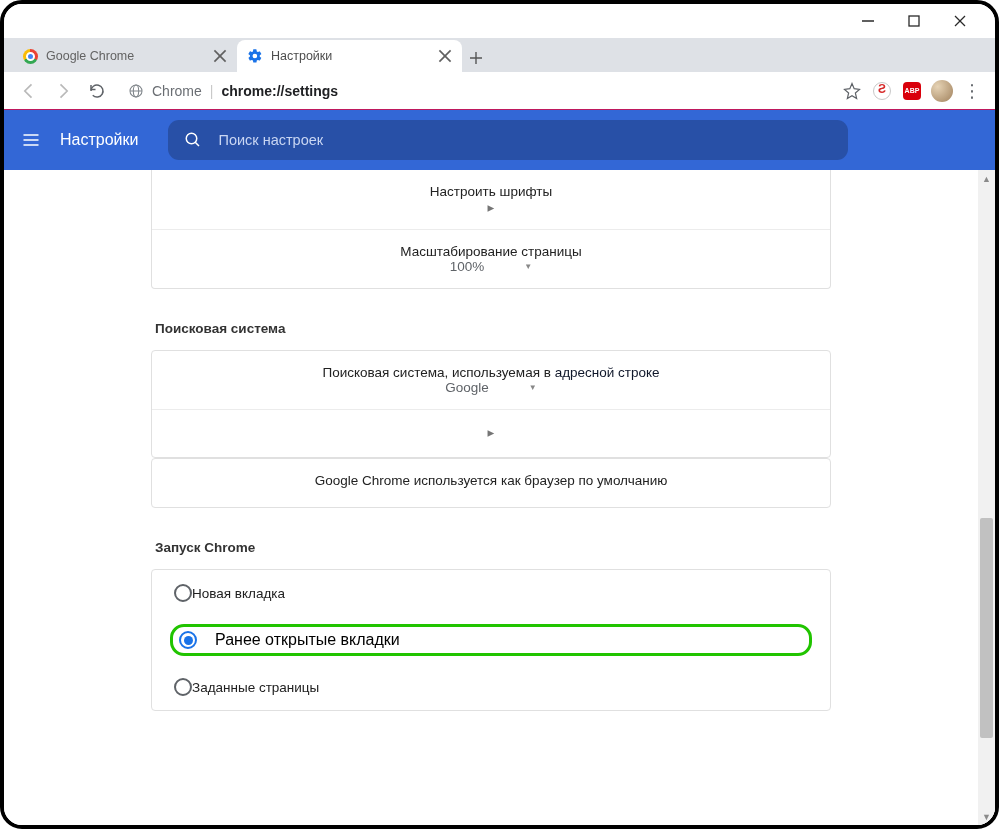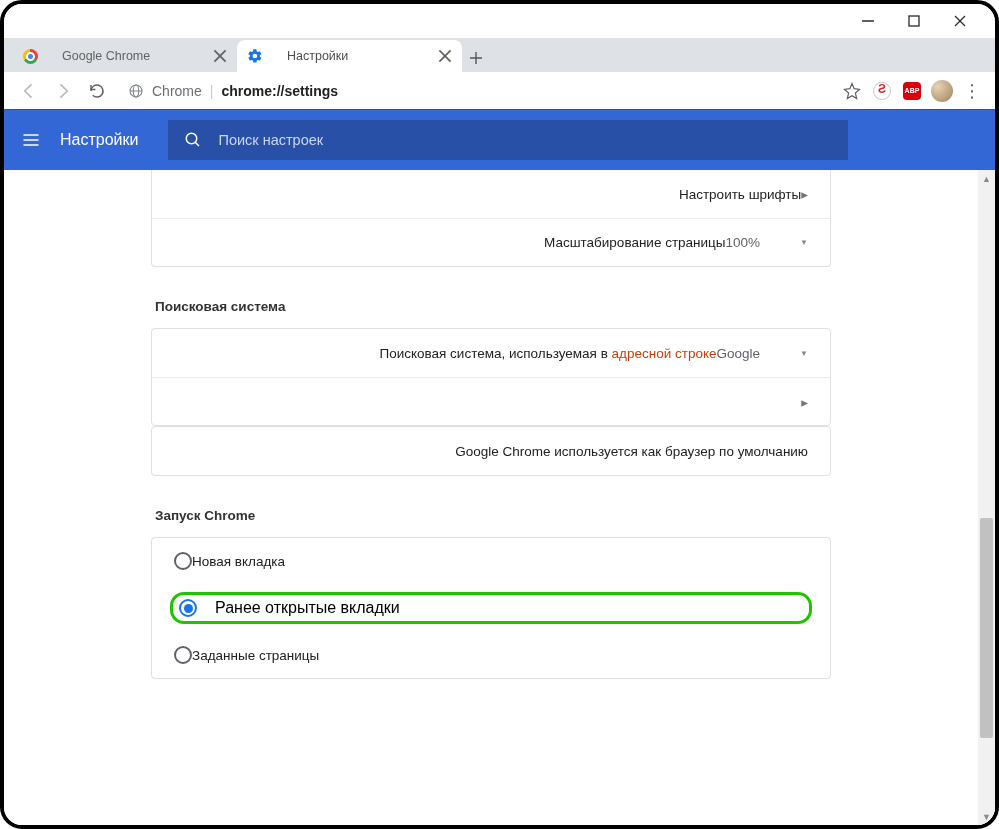--- a/index.html
+++ b/index.html
@@ -6,21 +6,21 @@
 html, body { width: 999px; height: 829px; font-family: "Segoe UI", Arial, sans-serif; background: #fff; }
 body { display: flex; flex-direction: column; border: 4px solid #000; border-radius: 22px; overflow: hidden; }
 
 
 .window-top { height: 34px; display: flex; justify-content: flex-end; align-items: center; gap: 28px; padding-right: 26px; background: #fff; }
 .win-btn { width: 18px; height: 18px; display: flex; align-items: center; justify-content: center; color: #2a2a2a; }
 .win-btn svg { width: 14px; height: 14px; }
 
 
 .tab-strip { height: 34px; display: flex; align-items: flex-end; background: #dee1e6; padding-left: 8px; position: relative; }
-.tab { height: 32px; display: flex; align-items: center; gap: 24px; padding: 0 10px; font-size: 12.5px; color: #636363; border-top-left-radius: 8px; border-top-right-radius: 8px; min-width: 225px; position: relative; }
+.tab { height: 32px; display: flex; align-items: center; gap: 8px; padding: 0 10px; font-size: 12.5px; color: #636363; border-top-left-radius: 8px; border-top-right-radius: 8px; min-width: 225px; position: relative; }
 .tab.active { background: #fff; color: #4d4d4d; }
 .tab .favicon { width: 16px; height: 16px; display: inline-flex; align-items: center; justify-content: center; }
 .tab .tab-title { flex: 1; white-space: nowrap; overflow: hidden; text-overflow: ellipsis; }
 .tab .tab-close { width: 14px; height: 14px; display: flex; align-items: center; justify-content: center; color: #606060; }
 .new-tab { width: 28px; height: 28px; display: flex; align-items: center; justify-content: center; color: #555; }
 
 
 .favicon-chrome { width: 15px; height: 15px; border-radius: 50%; background:
   conic-gradient(#ea4335 0 120deg, #34a853 120deg 240deg, #fbbc05 240deg 360deg);
   position: relative; }
@@ -42,41 +42,41 @@
 .yandex { width: 18px; height: 18px; border-radius: 50%; border: 1.5px solid #c8c8c8; position: relative; }
 .yandex::after { content: "\01A7"; position: absolute; left: 4px; top: -1px; font-size: 12px; color: #d62828; font-weight: bold; }
 .abp { width: 18px; height: 18px; background: #d9000b; border-radius: 4px; display: flex; align-items: center; justify-content: center; color: #fff; font-size: 7px; font-weight: bold; }
 .avatar { width: 22px; height: 22px; border-radius: 50%; background: radial-gradient(circle at 30% 30%, #e6d3b5, #a0815c); }
 .menu-dots { color: #5f6368; font-size: 18px; }
 
 
 .settings-header { height: 60px; background: #3367d6; display: flex; align-items: center; padding: 0 16px; gap: 18px; }
 .hamburger { color: #fff; width: 22px; height: 22px; display: flex; align-items: center; justify-content: center; }
 .settings-title { color: #fff; font-size: 16px; font-weight: 500; }
-.search-pill { flex: 1; max-width: 680px; height: 40px; background: #2850a7; border-radius: 1px; display: flex; align-items: center; padding: 0 16px; gap: 16px; margin-left: 12px; }
+.search-pill { flex: 1; max-width: 680px; height: 40px; background: #2850a7; border-radius: 11px; display: flex; align-items: center; padding: 0 16px; gap: 16px; margin-left: 12px; }
 .search-pill .mag { color: #fff; }
 .search-pill input { flex: 1; background: transparent; border: none; outline: none; color: #fff; font-size: 14.5px; }
 .search-pill input::placeholder { color: #c9d6f3; }
 
 
 .viewport { flex: 1; display: flex; background: #fff; overflow: hidden; }
 .content { flex: 1; overflow: hidden; padding: 0 0 20px 0; }
 .scrollbar-track { width: 17px; background: #f1f1f1; position: relative; }
 .scrollbar-thumb { position: absolute; left: 2px; right: 2px; top: 348px; height: 220px; background: #c1c1c1; border-radius: 2px; }
 .scrollbar-arrow { position: absolute; left: 0; right: 0; height: 17px; display: flex; align-items: center; justify-content: center; color: #8a8a8a; font-size: 9px; }
 .scrollbar-arrow.up { top: 0; }
 .scrollbar-arrow.down { bottom: 0; }
 
 .center-col { width: 680px; margin: 0 auto; }
 
 
 .card { border: 1px solid #e0e0e0; border-radius: 4px; background: #fff; }
-.row { display: flex; align-items: center; justify-content: flex-end; padding: 14px 22px; font-size: 13.5px; color: #222; min-height: 48px; }
+.row { display: flex; align-items: center; justify-content: space-between; padding: 14px 22px; font-size: 13.5px; color: #222; min-height: 48px; flex-direction: column; }
 .row + .row { border-top: 1px solid #ececec; }
-.row .label-part a { color: #c2410c; text-decoration: none; }
+.row .label-part a { color: #0f172a; text-decoration: none; }
 .row .chevron { color: #757575; }
 .dropdown { display: flex; align-items: center; gap: 40px; color: #5f6368; font-size: 13.5px; }
 .dropdown .caret { font-size: 8px; color: #888; }
 
 .section-heading { font-size: 13.5px; color: #333; margin: 32px 0 14px 4px; font-weight: 700; }
 
 
 .radio-row { display: flex; align-items: center; padding: 14px 22px; font-size: 13.5px; color: #212121; }
 .radio-outer { width: 18px; height: 18px; border: 2px solid #5f6368; border-radius: 50%; display: flex; align-items: center; justify-content: center; flex-shrink: 0; }
 .radio-outer.checked { border-color: #1a73e8; }

